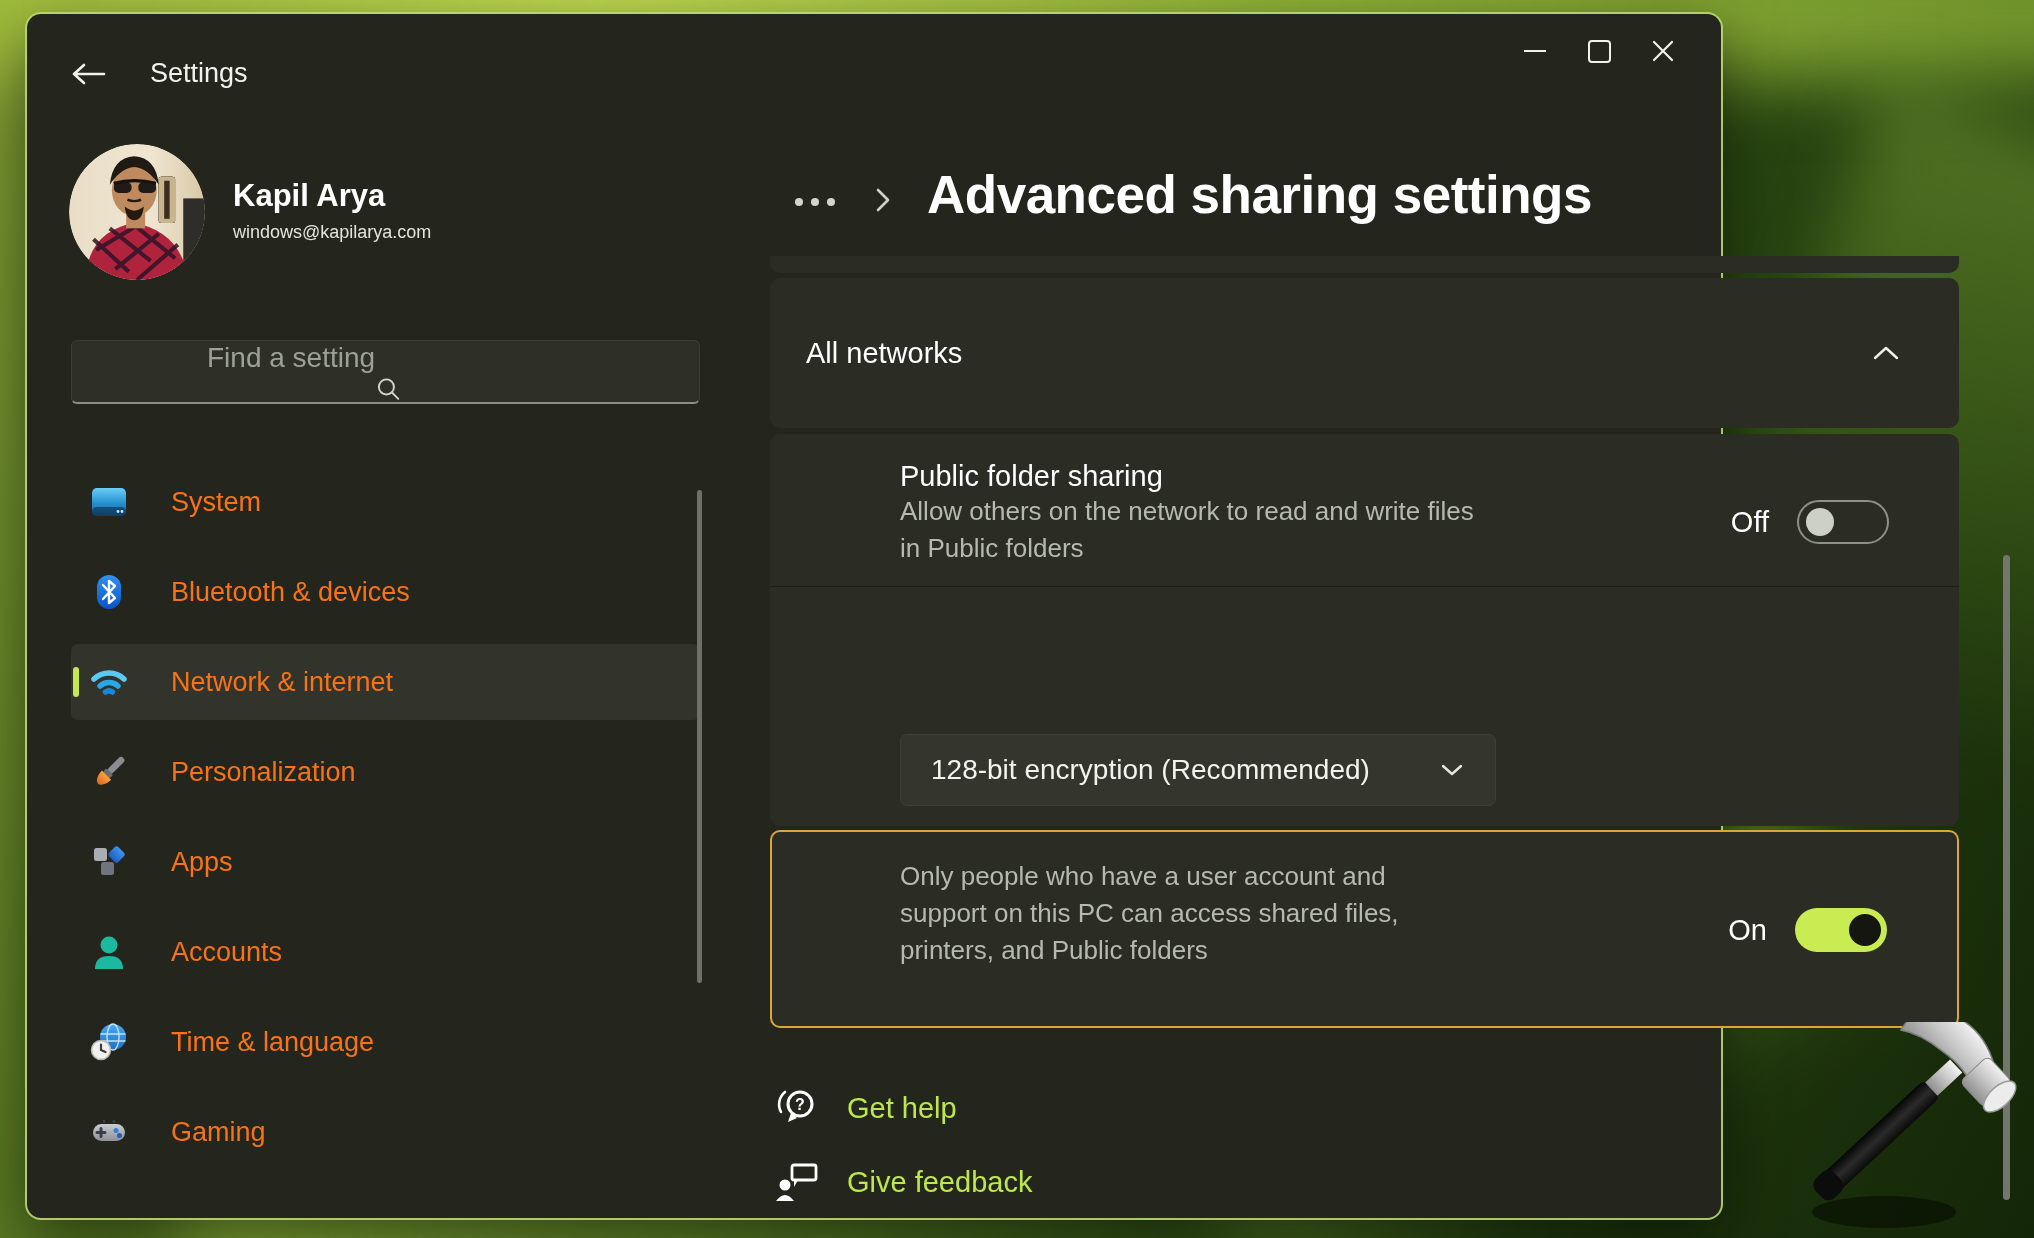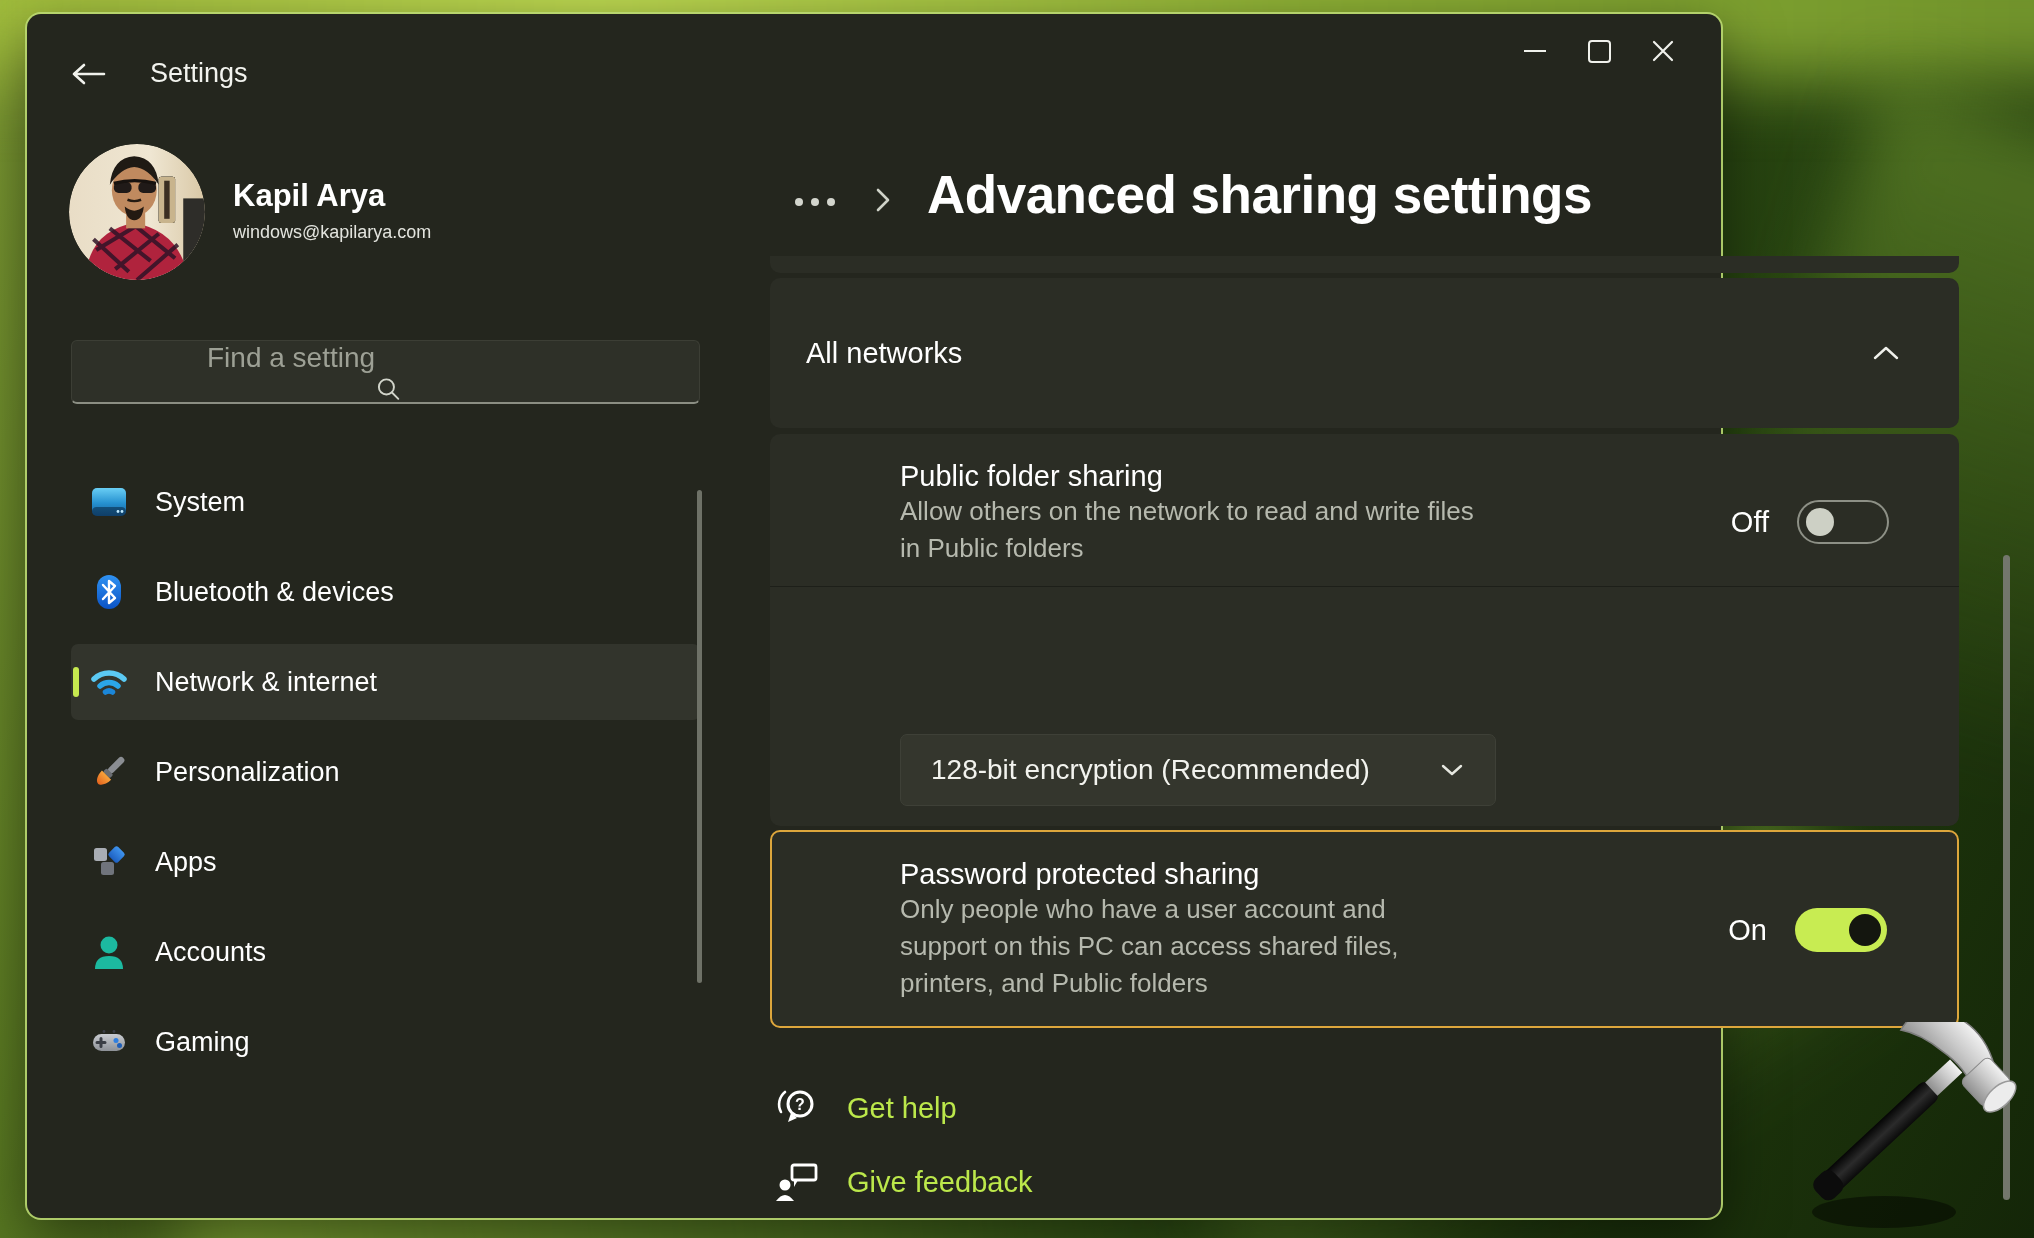--- a/index.html
+++ b/index.html
@@ -45,21 +45,21 @@
   .searchbox input{flex:1;background:transparent;border:none;outline:none;
     font-family:"Liberation Sans",sans-serif;font-size:28px;color:#e8e9e3;}
   .searchbox input::placeholder{color:#9da095;}
   .nav{position:absolute;left:44px;top:450px;width:629px;}
   .nav-item{position:relative;height:76px;margin-bottom:14px;display:flex;align-items:center;
     padding-left:18px;border-radius:7px;box-sizing:border-box;}
   .nav-item.selected{background:#32342c;}
   .nav-item .accent-bar{position:absolute;left:2px;top:23px;width:6px;height:30px;border-radius:3px;background:#c6e94f;display:none;}
   .nav-item.selected .accent-bar{display:block;}
   .nav-ic{width:40px;height:40px;flex:0 0 40px;}
-  .nav-label{margin-left:26px;font-size:27px;color:#ffffff;white-space:nowrap;}
+  .nav-label{margin-left:42px;font-size:27px;color:#f97316;white-space:nowrap;}
   .side-scroll{position:absolute;left:670px;top:476px;width:5px;height:493px;border-radius:3px;background:#6e7167;}
 
   
   .crumb-row{position:absolute;left:768px;top:150px;display:flex;align-items:center;}
   .dots{display:flex;gap:8px;margin-right:38px;padding-top:14px;}
   .dots i{width:8px;height:8px;border-radius:50%;background:#d3d5cd;}
   .crumb-chev{margin-right:34px;padding-top:10px;}
   .page-title{font-size:53px;font-weight:600;color:#ffffff;letter-spacing:-.5px;white-space:nowrap;}
 
   .card{position:absolute;left:743px;width:1189px;background:#2b2d25;border-radius:10px;box-sizing:border-box;}
@@ -258,20 +258,37 @@
 
     <div class="nav-item">
 
       <svg class="nav-ic" viewBox="0 0 40 40">
         <circle cx="20" cy="13" r="8.5" fill="#1cb9a0"></circle>
         <path d="M6 37 q0 -13 14 -13 q14 0 14 13 z" fill="#1cb9a0"></path>
       </svg>
       <span class="nav-label">Accounts</span>
     </div>
 
+    <div class="nav-item">
+
+      <svg class="nav-ic" viewBox="0 0 40 40">
+        <defs>
+            <linearGradient id="gglobe" x1="0" y1="0" x2="0" y2="1">
+          <stop offset="0" stop-color="#4aa9f0"></stop>
+              <stop offset="1" stop-color="#1e6fc4"></stop>
+            </linearGradient>
+          </defs>
+        <circle cx="24" cy="15" r="13" fill="url(#gglobe)"></circle>
+        <ellipse cx="24" cy="15" rx="6" ry="13" fill="none" stroke="#bfe4fb" stroke-width="1.4"></ellipse>
+        <path d="M11.5 12 h25 M11.5 19 h25" stroke="#bfe4fb" stroke-width="1.4"></path>
+        <circle cx="12" cy="28" r="9.5" fill="#f2f1ee" stroke="#b9b7b2" stroke-width="1.5"></circle>
+        <path d="M12 22.5 V28 L16.5 30" stroke="#3a3e45" stroke-width="2.2" fill="none" stroke-linecap="round"></path>
+      </svg>
+      <span class="nav-label">Time &amp; language</span>
+    </div>
 
     <div class="nav-item">
 
       <svg class="nav-ic" viewBox="0 0 40 40">
         <defs>
             <linearGradient id="gpad" x1="0" y1="0" x2="0" y2="1">
           <stop offset="0" stop-color="#c9ccd1"></stop>
               <stop offset="1" stop-color="#8d9197"></stop>
             </linearGradient>
           </defs>
@@ -322,21 +339,20 @@
     <div class="divider"></div>
     <div class="dropdown">
       <span class="dropdown-value">128-bit encryption (Recommended)</span>
       <svg width="26" height="18" viewBox="0 0 26 18">
         <path d="M4 5 L13 13 L22 5" stroke="#e6e8e0" stroke-width="2.4" fill="none" stroke-linecap="round" stroke-linejoin="round"></path>
       </svg>
     </div>
   </div>
 
   <div class="card focuscard">
-    <div class="row-title">Password protected sharing</div>
     <div class="row-desc">Only people who have a user account and support on this PC can access shared files, printers, and Public folders</div>
     <div class="toggle-wrap tg2">
       <span class="toggle-label">On</span>
       <div class="toggle on">
           <div class="knob"></div>
         </div>
     </div>
   </div>
 
   <div class="help-link hl1">

